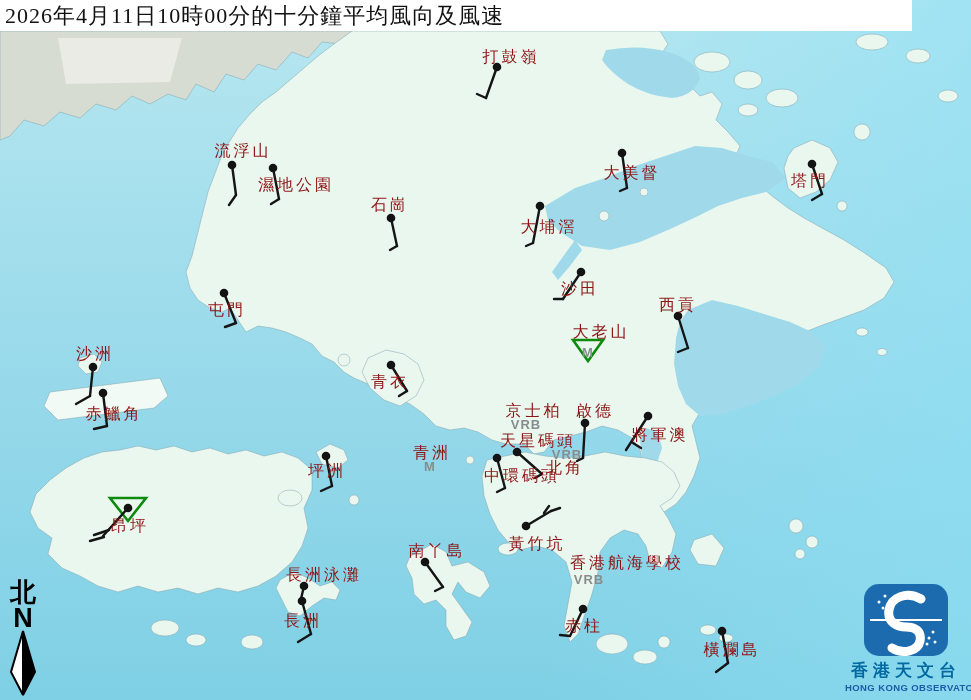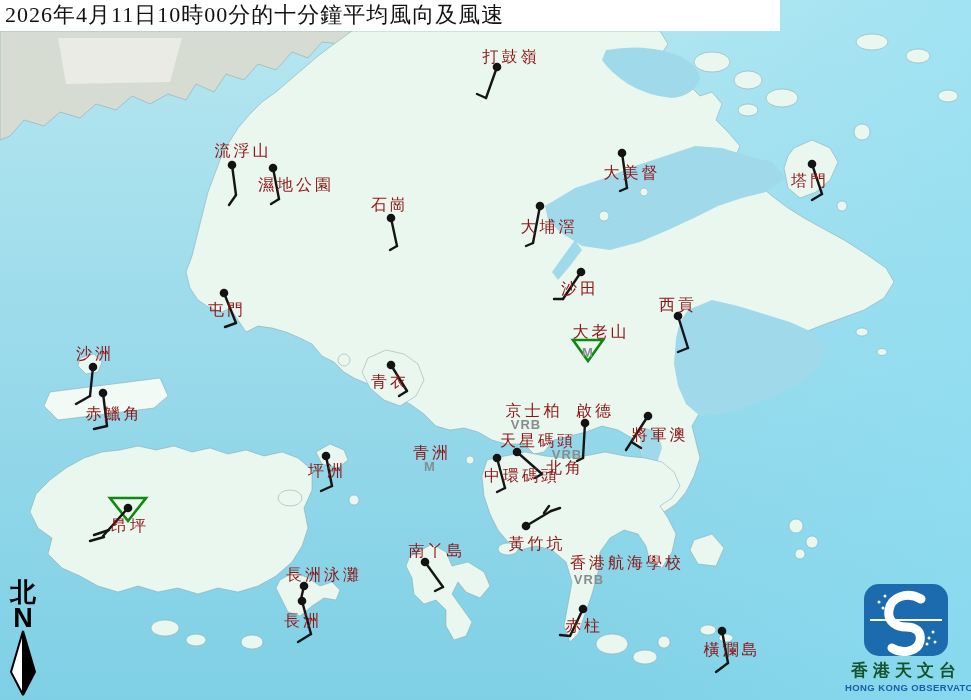--- a/index.html
+++ b/index.html
@@ -1,40 +1,40 @@
 <!DOCTYPE html>
 <html><head>
 <meta charset="utf-8">
 <style>
   html,body{margin:0;padding:0;background:#222;}
   .stage{position:relative;width:971px;height:700px;overflow:hidden;
          font-family:"Liberation Serif",serif;background:#9ad9ea;}
   .stage svg{position:absolute;left:0;top:0;}
-  .titlebar{position:absolute;left:0;top:0;width:780px;height:31px;background:#ffffff;
-            display:flex;z-index:30;}
+  .titlebar{position:absolute;left:0;top:0;width:912px;height:31px;background:#ffffff;
+            display:flex;align-items:center;z-index:30;}
   .titlebar span{font-family:"Liberation Serif",serif;font-size:22px;color:#111;
                  padding-left:5px;letter-spacing:1px;white-space:nowrap;}
   
   .barb{stroke:#151515;stroke-width:2.4;fill:none;stroke-linecap:round;stroke-linejoin:round;}
   .dot{fill:#131313;}
   .stn-label{font-family:"Liberation Serif",serif;font-size:16px;letter-spacing:3px;
              fill:#8e1414;text-anchor:middle;}
   .stn-status{font-family:"Liberation Sans",sans-serif;font-size:13px;font-weight:bold;
               fill:#878d8d;text-anchor:middle;letter-spacing:1px;}
   .hill-tri{fill:none;stroke:#0e8a0e;stroke-width:2.6;stroke-linejoin:miter;}
   
   .compass{position:absolute;left:3px;top:580px;width:40px;z-index:25;text-align:center;}
   .compass .cn{display:block;font-family:"Liberation Serif",serif;font-weight:bold;
                font-size:26px;color:#000;line-height:26px;}
   .compass .n{display:block;font-family:"Liberation Sans",sans-serif;font-weight:bold;
               font-size:27px;color:#000;line-height:24px;letter-spacing:0;}
   
   .hko{position:absolute;left:845px;top:582px;width:122px;z-index:25;text-align:center;}
   .hko .cn{display:block;font-family:"Liberation Serif",serif;font-weight:bold;font-size:17px;
-           color:#14532d;letter-spacing:5px;margin-top:1px;white-space:nowrap;}
+           color:#0369a1;letter-spacing:5px;margin-top:1px;white-space:nowrap;}
   .hko .en{display:block;font-family:"Liberation Sans",sans-serif;font-weight:bold;font-size:9.5px;
            color:#1b5ca6;letter-spacing:0.4px;white-space:nowrap;}
 </style>
 </head>
 <body>
 
 <div class="stage">
 
   <svg width="971" height="700" viewBox="0 0 971 700">
     <defs>

